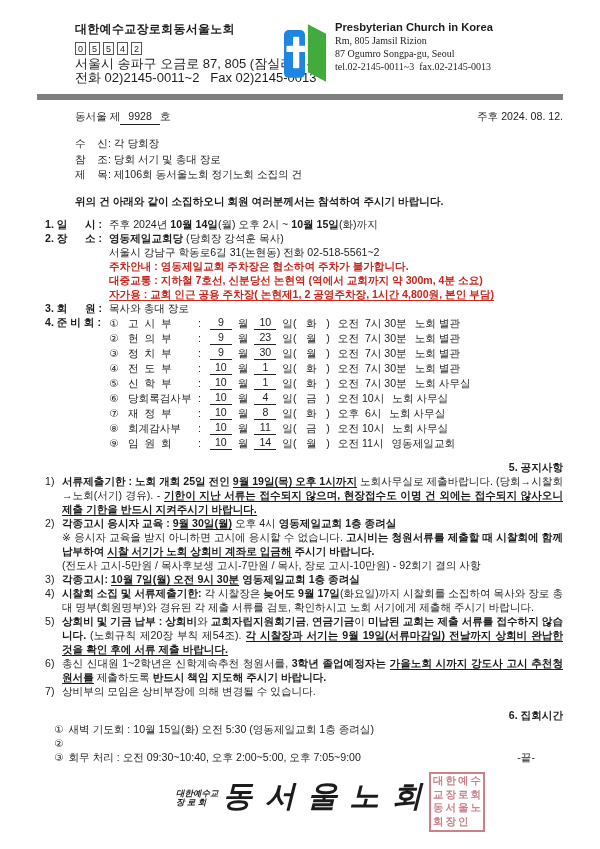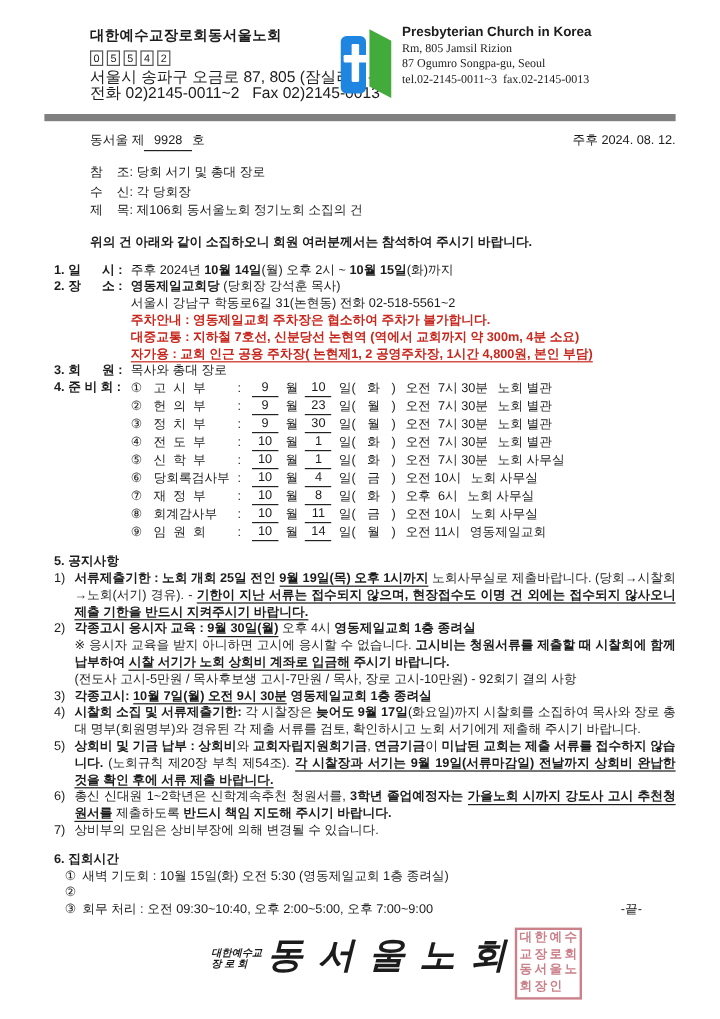--- a/index.html
+++ b/index.html
@@ -44,21 +44,21 @@
   
   .prep-row span{display:inline-block;vertical-align:bottom;}
   .prep-num{width:16px;}
   .prep-name{width:64px;white-space:pre;}
   .prep-colon{width:9px;text-align:center;}
   .uline{min-width:22px;text-align:center;border-bottom:1px solid #222;margin:0 3px;}
   .prep-dow{width:24px;text-align:center;}
   .prep-time{white-space:pre;margin:0 5px 0 5px;}
   
   .notices{margin-top:10px;padding-left:8px;}
-  .sec-heading{font-weight:bold;}
+  .sec-heading{font-weight:bold;text-align:right;}
   .note-line{display:flex;}
   .note-num{width:17px;flex:none;}
   .note-para{flex:1;text-align:justify;}
   
   .assembly{margin-top:10px;padding-left:8px;}
   .asm-line{display:flex;padding-left:9px;}
   .asm-num{margin-right:5px;}
   .asm-end{margin-left:auto;margin-right:28px;}
   
   .footer{margin-top:18px;position:relative;display:flex;justify-content:center;}
@@ -114,22 +114,22 @@
 
   <div class="docline">
     <span>동서울 제</span>
     <span class="docno">9928</span>
     <span>호</span>
     <span class="doc-date">주후 2024. 08. 12.</span>
   </div>
 
   <div class="meta">
 
-  <div class="meta-line">참    조: 당회 서기 및 총대 장로</div>
-      <div class="meta-line">수    신: 각 당회장</div>
+  <div class="meta-line">수    신: 각 당회장</div>
+      <div class="meta-line">참    조: 당회 서기 및 총대 장로</div>
       <div class="meta-line">제    목: 제106회 동서울노회 정기노회 소집의 건</div>
     </div>
 
   <div class="intro">위의 건 아래와 같이 소집하오니 회원 여러분께서는 참석하여 주시기 바랍니다.</div>
 
   <div class="items">
     <div class="item">
       <span class="item-label">1. 일      시 :</span>
       <div class="item-body"><span>주후 2024년  </span><span class="sb">10월 14일</span><span>(월) 오후 2시 ~ </span><span class="sb">10월 15일</span><span>(화)까지</span></div>
     </div>
@@ -341,21 +341,21 @@
           <span class="asm-end"></span>
         </div>
 
         <div class="asm-line">
           <span class="asm-num">②</span>
           <span class="asm-end"></span>
         </div>
 
         <div class="asm-line">
           <span class="asm-num">③</span>
-          <span>회무 처리 : 오전 09:30~10:40, 오후 2:00~5:00, 오후 7:00~9:00</span>
+          <span>회무 처리 : 오전 09:30~10:40, 오후 2:00~5:00, 오후 7:05~9:00</span>
           <span class="asm-end">-끝-</span>
         </div>
       </div>
   </div>
 
   <div class="footer">
     <div class="footer-center">
       <div class="footer-org">
         <div class="footer-small">대한예수교
 장 로 회</div>

